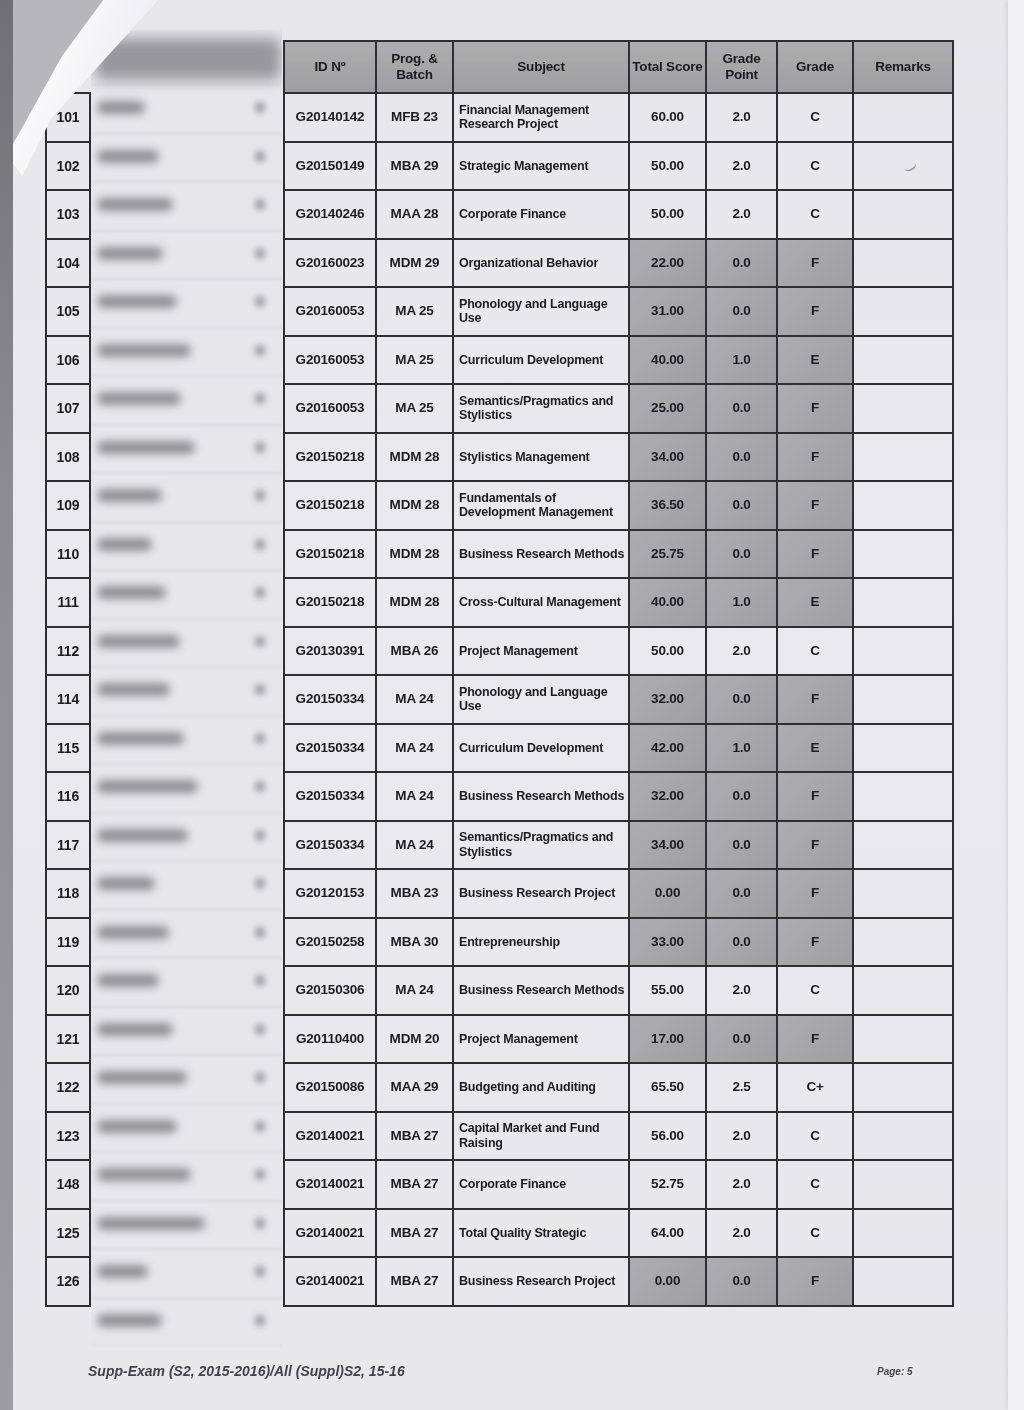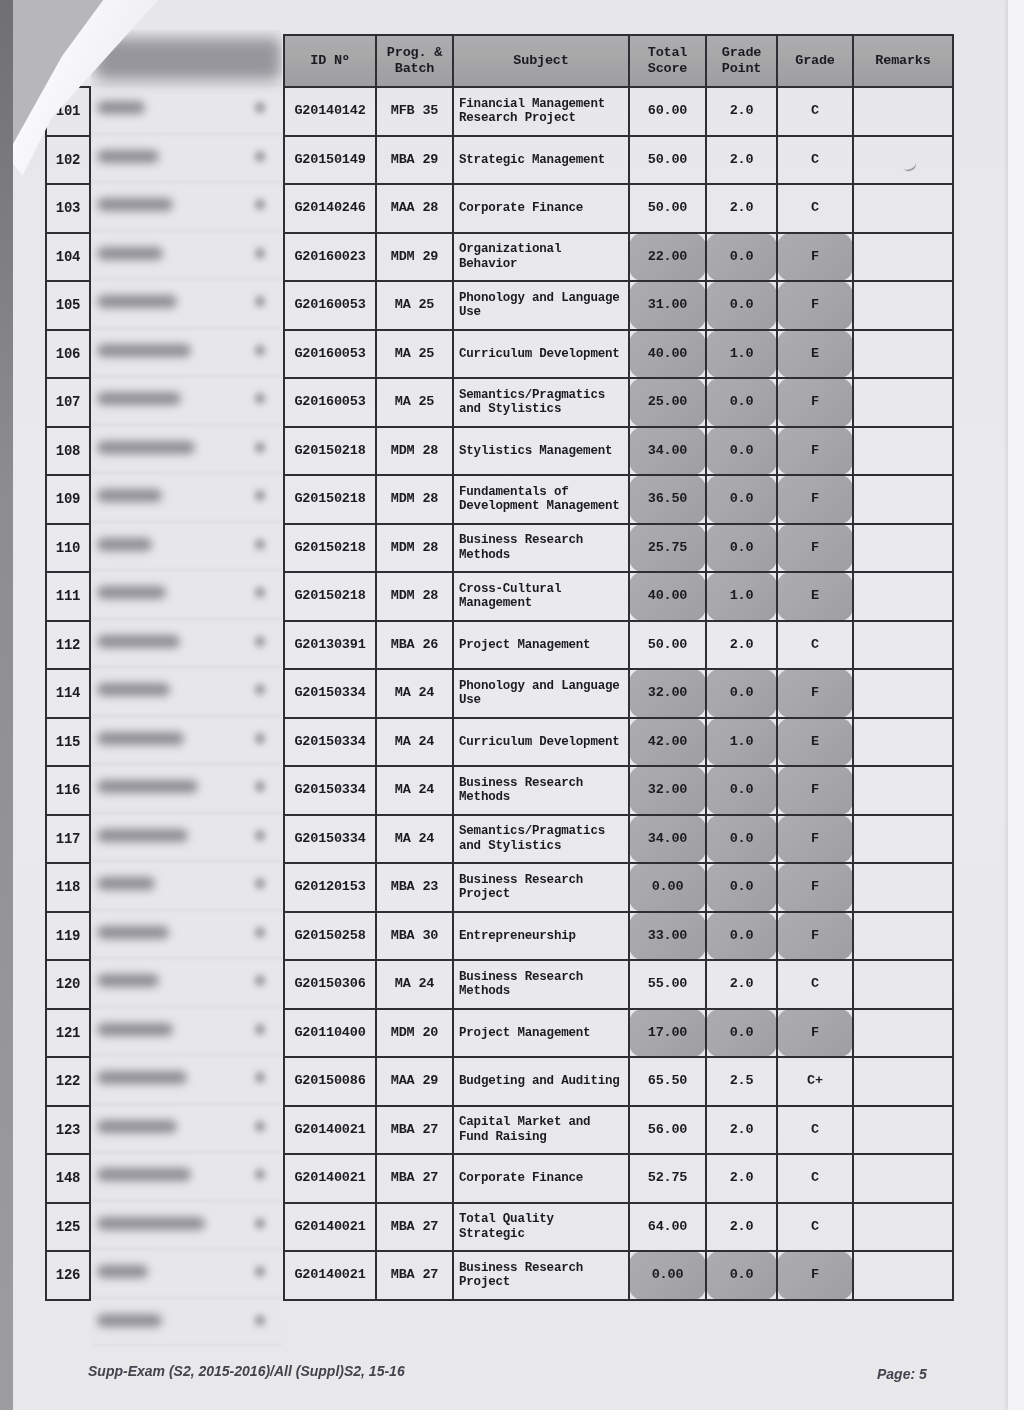--- a/index.html
+++ b/index.html
@@ -21,51 +21,51 @@
   .corner-gray{position:absolute;left:0;top:0;width:172px;height:172px;z-index:4;
     background:#b6b6bb;
     clip-path:polygon(0 0,88% 0,0 100%);}
   .corner-white{position:absolute;left:0;top:0;width:172px;height:176px;z-index:5;
     background:linear-gradient(115deg,#fbfbfd 25%,#ececf0 75%);
     clip-path:polygon(60% 0,92% 0,30% 67%,13% 100%,4% 88%,36% 32%);
     filter:drop-shadow(1px 1px 1px rgba(60,60,70,0.35));}
 
   
   table.results{
-    position:absolute;left:45px;top:34px;z-index:1;
+    position:absolute;left:45px;top:40px;z-index:1;
     border-collapse:collapse;table-layout:fixed;width:907px;
-    color:#1b1b22;letter-spacing:-0.2px;font-family:Liberation Mono, monospace;
+    color:#1b1b22;letter-spacing:-0.2px;
   }
   td,th{border:2px solid #2e2e34;padding:0;vertical-align:middle;
     font-weight:bold;font-size:13.5px;text-align:center;line-height:1.15;}
   th.hd{background:#a7a7a9;
     background-image:linear-gradient(180deg,rgba(255,255,255,0.07),rgba(0,0,0,0.05));
     font-size:13.5px;}
   td.shade{background:#a8a8aa;
-    background-image:linear-gradient(135deg,rgba(255,255,255,0.06),rgba(0,0,0,0.05));border-radius:14px;}
+    background-image:linear-gradient(135deg,rgba(255,255,255,0.06),rgba(0,0,0,0.05));}
   .ghost{border:none !important;background:transparent !important;}
   td.c-subj{font-size:12.5px;text-align:left;padding:2px 3px 2px 5px;}
   td.c-num{font-size:14px;}
   td.c-id{font-size:13.5px;}
   tr.body-row{height:48.5px;}
   tr.head-row{height:52px;}
 
   
   .blur-strip{position:absolute;left:91px;top:30px;width:191px;height:1317px;z-index:2;
     background:#e7e7ea;overflow:hidden;}
   .blur-strip .stripes{position:absolute;left:0;top:54px;width:100%;height:1262px;
     background:repeating-linear-gradient(180deg,rgba(120,120,132,0.22) 0 2px,transparent 2px 48.5px);
     filter:blur(1.6px);opacity:0.55;}
   .blob{position:absolute;border-radius:8px;}
 
   
   .footer-left{position:absolute;left:88px;top:1363px;z-index:1;
     font-size:14px;font-weight:bold;font-style:italic;color:#43434e;letter-spacing:0;}
   .footer-right{position:absolute;left:877px;top:1366px;z-index:1;
-    font-size:14px;font-weight:bold;font-style:italic;color:#43434e;}
+    font-size:10px;font-weight:bold;font-style:italic;color:#43434e;}
 
   
   .pen-mark{position:absolute;left:903px;top:160px;width:13px;height:9px;z-index:2;
     border-bottom:2px solid #83838d;border-radius:50%;
     transform:rotate(-24deg);opacity:0.75;}
 </style>
 </head>
 <body>
 
 <div class="page-tint"></div>
@@ -97,21 +97,21 @@
         <th class="hd">Grade</th>
         <th class="hd">Remarks</th>
       </tr>
   </thead>
   <tbody>
       <tr class="body-row">
         <td class="c-num">101</td>
         <td class="c-name ghost"></td>
         <td class="c-gen ghost"></td>
         <td class="c-id">G20140142</td>
-        <td class="c-prog">MFB 35</td>
+        <td class="c-prog">MFB 23</td>
         <td class="c-subj">Financial Management Research Project</td>
         <td class="c-score">60.00</td>
         <td class="c-point">2.0</td>
         <td class="c-grade">C</td>
         <td class="c-rem"></td>
       </tr>
       <tr class="body-row">
         <td class="c-num">102</td>
         <td class="c-name ghost"></td>
         <td class="c-gen ghost"></td>

